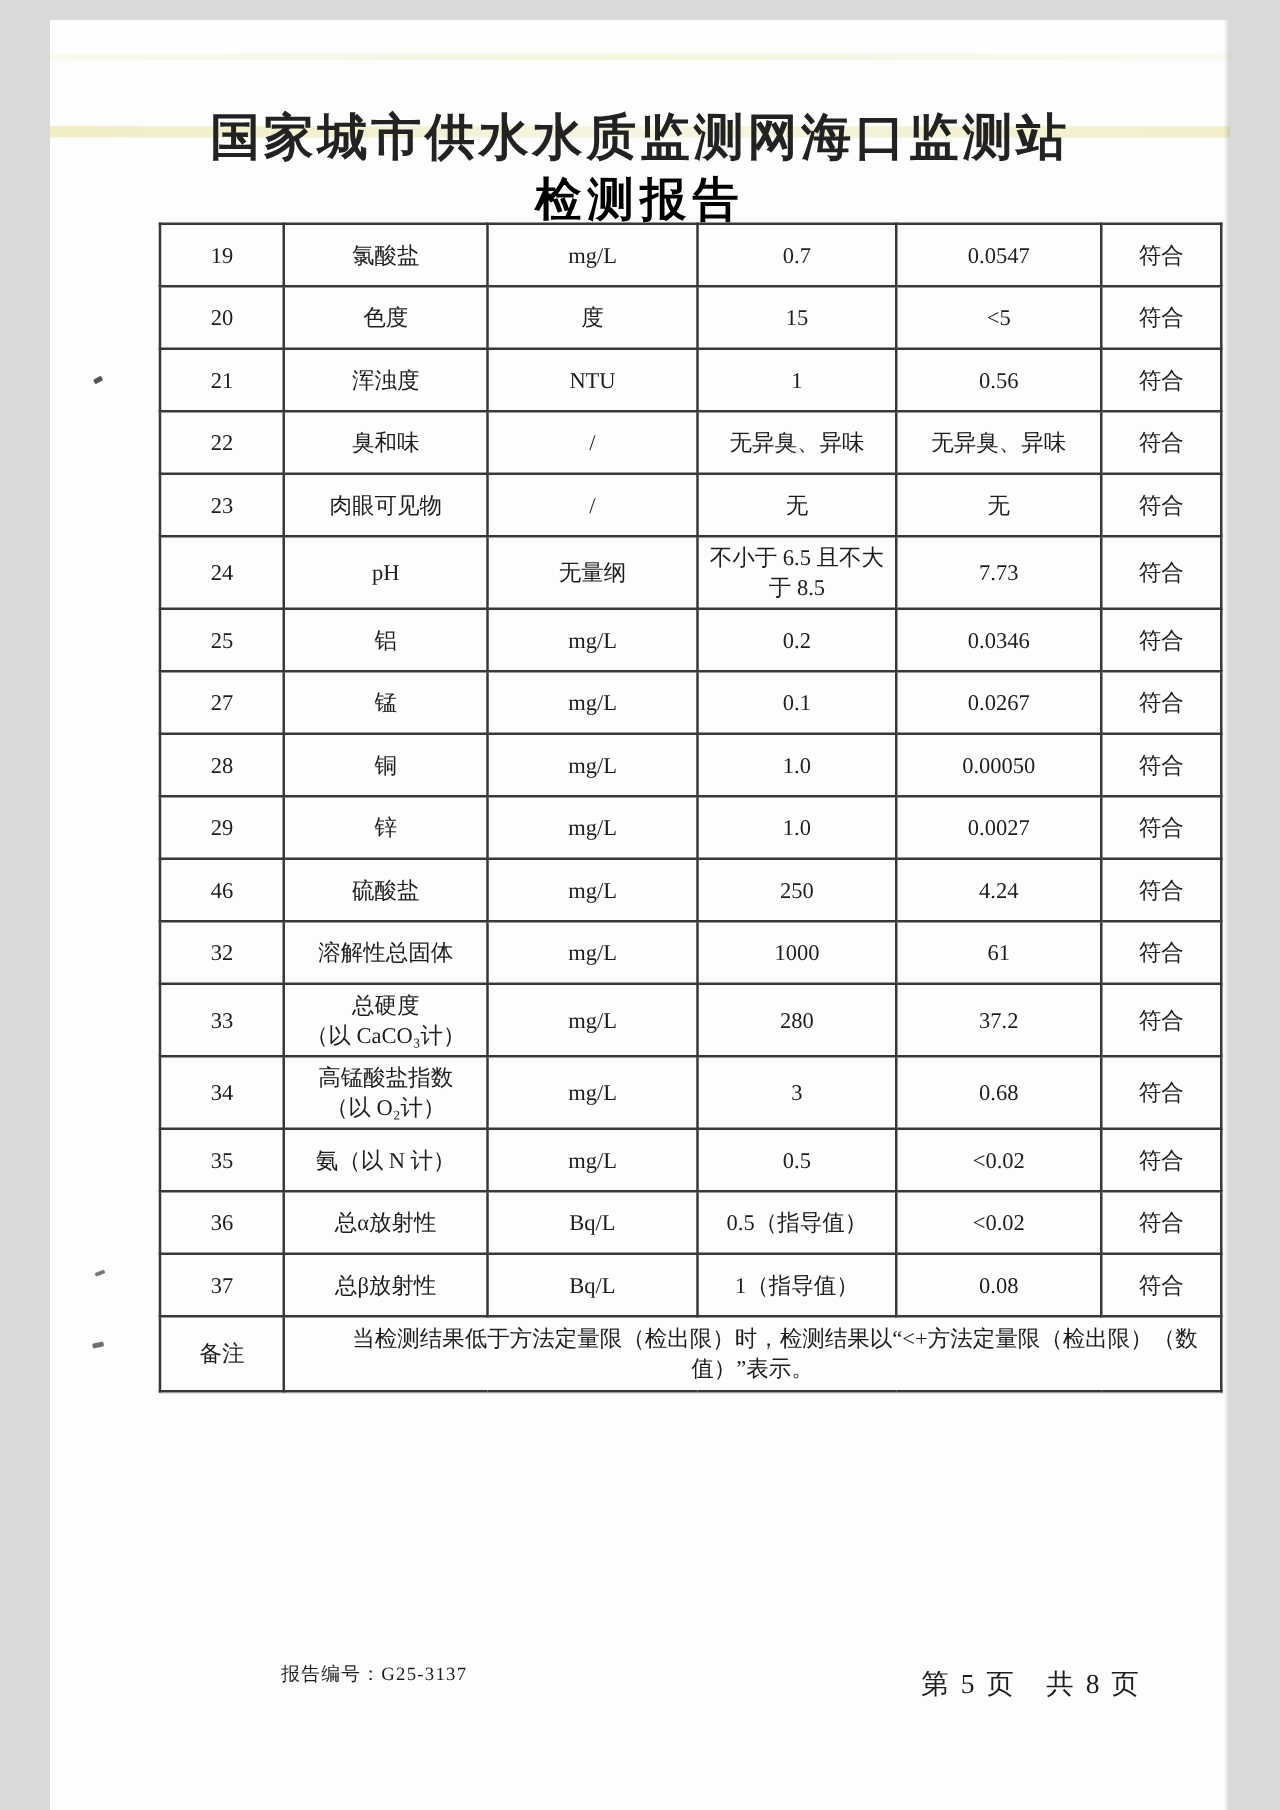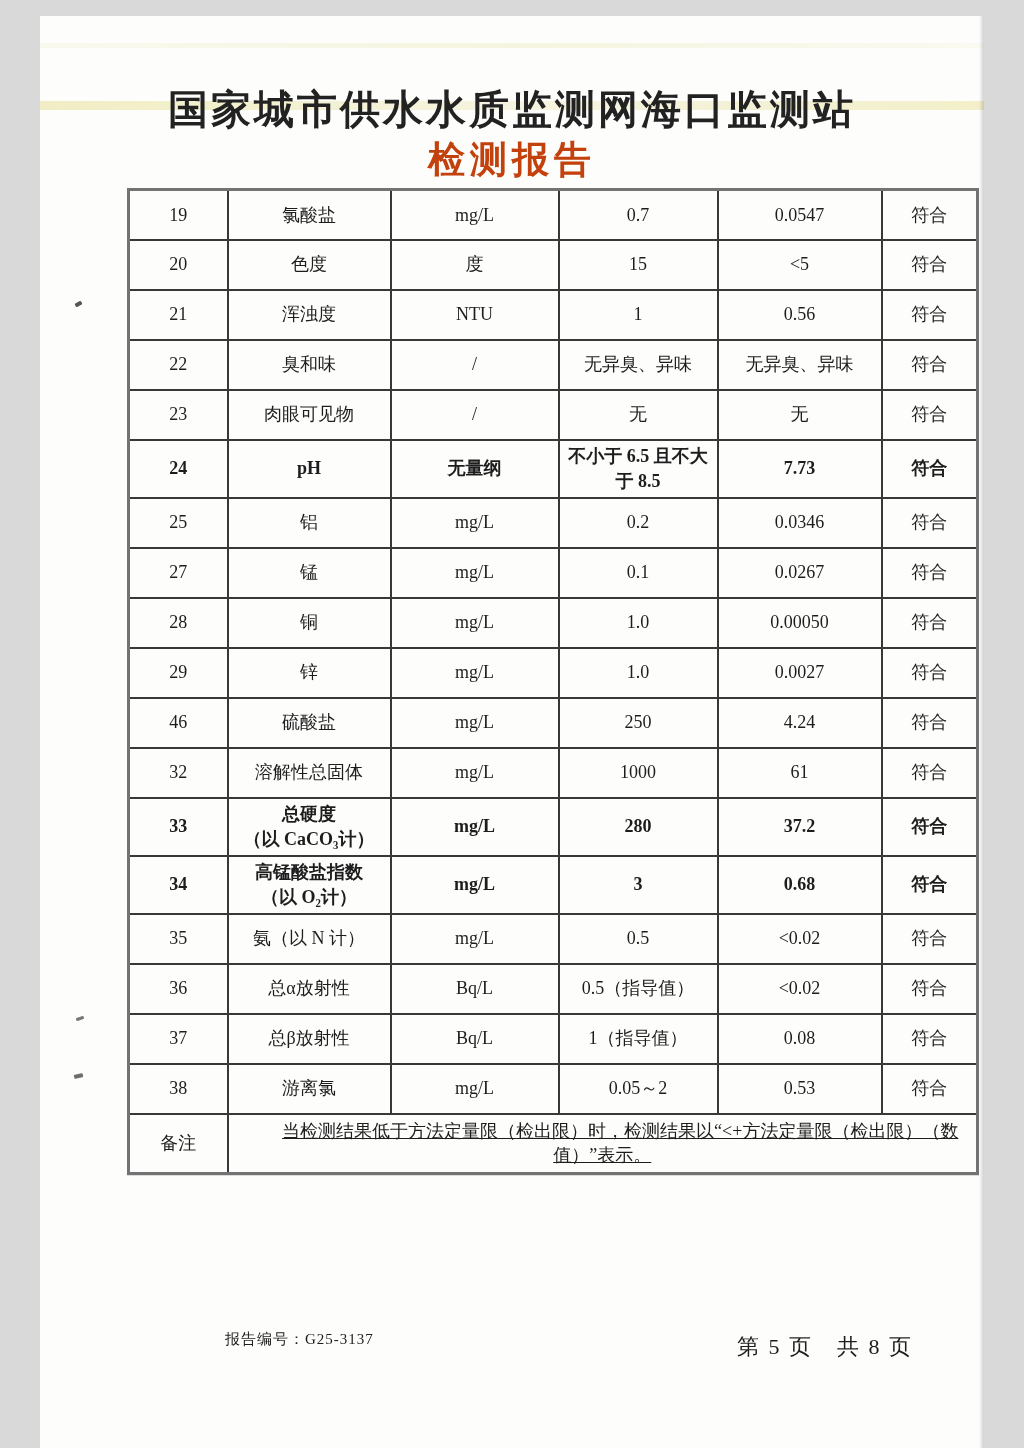--- a/index.html
+++ b/index.html
@@ -11,36 +11,36 @@
   
   .band{position:absolute;left:0;width:100%;pointer-events:none;}
   .band-1{top:27px;height:5px;background:linear-gradient(to right,rgba(238,238,200,.25),rgba(238,238,200,.55),rgba(238,238,200,.2));}
   .band-2{top:85px;height:9px;background:linear-gradient(to right,rgba(238,234,185,.85),rgba(240,237,200,.55),rgba(238,234,185,.75));filter:blur(.5px);}
   .edge-strip{position:absolute;top:0;right:0;width:5px;height:100%;
     background:linear-gradient(to left,rgba(110,110,110,.30),rgba(110,110,110,0));pointer-events:none;}
   
   .title1{position:absolute;top:66px;left:0;width:100%;text-align:center;
     font-size:40px;font-weight:700;letter-spacing:3px;color:#222;}
   .title2{position:absolute;top:119px;left:0;width:100%;text-align:center;
-    font-size:37px;font-weight:700;letter-spacing:5px;color:#c2410c;font-family:Liberation Mono, monospace;}
+    font-size:37px;font-weight:700;letter-spacing:5px;color:#000000;font-family:Liberation Mono, monospace;}
   
   table.report{
-    position:absolute;left:87px;top:172px;width:849px;
+    position:absolute;left:87px;top:162px;width:849px;
     border-collapse:collapse;table-layout:fixed;
-    border:3px solid #737373;
+    border:1px solid #737373;
     box-shadow:0 1px 0 rgba(120,120,120,.25);
   }
   table.report td{
     border:2px solid #383838;text-align:center;vertical-align:middle;
     font-size:18px;padding:2px 4px;white-space:pre-line;line-height:1.35;color:#1d1d1d;
   }
   table.report tr{height:50px;}
-  table.report tr.tall{height:58px;font-weight:bold;}
+  table.report tr.tall{height:58px;}
   table.report tr.remark{height:60px;}
-  td.remark-cell{text-align:left;text-indent:2em;padding:6px 12px;line-height:1.5;text-decoration:underline;}
+  td.remark-cell{text-align:left;text-indent:2em;padding:6px 12px;line-height:1.5;}
   
   .footer-left{position:absolute;left:185px;top:1314px;font-size:15px;letter-spacing:1px;}
   .footer-right{position:absolute;left:697px;top:1316px;font-size:22px;letter-spacing:2px;}
   
   .speck{position:absolute;background:#555;border-radius:1px;pointer-events:none;}
   .speck-1{left:35px;top:286px;width:7px;height:4px;transform:rotate(-28deg);}
   .speck-2{left:36px;top:1001px;width:8px;height:3px;transform:rotate(-20deg);opacity:.8;}
   .speck-3{left:34px;top:1058px;width:9px;height:4px;transform:rotate(-12deg);opacity:.85;}
   
   .red-mark{position:absolute;opacity:.65;pointer-events:none;}
@@ -200,28 +200,20 @@
           <td>符合</td>
         </tr>
         <tr>
           <td>37</td>
           <td>总β放射性</td>
           <td>Bq/L</td>
           <td>1（指导值）</td>
           <td>0.08</td>
           <td>符合</td>
         </tr>
-        <tr>
-          <td>38</td>
-          <td>游离氯</td>
-          <td>mg/L</td>
-          <td>0.05～2</td>
-          <td>0.53</td>
-          <td>符合</td>
-        </tr>
       </tbody>
     <tbody>
       <tr class="remark">
         <td>备注</td>
         <td colspan="5" class="remark-cell">当检测结果低于方法定量限（检出限）时，检测结果以“&lt;+方法定量限（检出限）（数值）”表示。</td>
       </tr>
     </tbody>
   </table>
 
   <div class="footer-left">报告编号：G25-3137</div>

